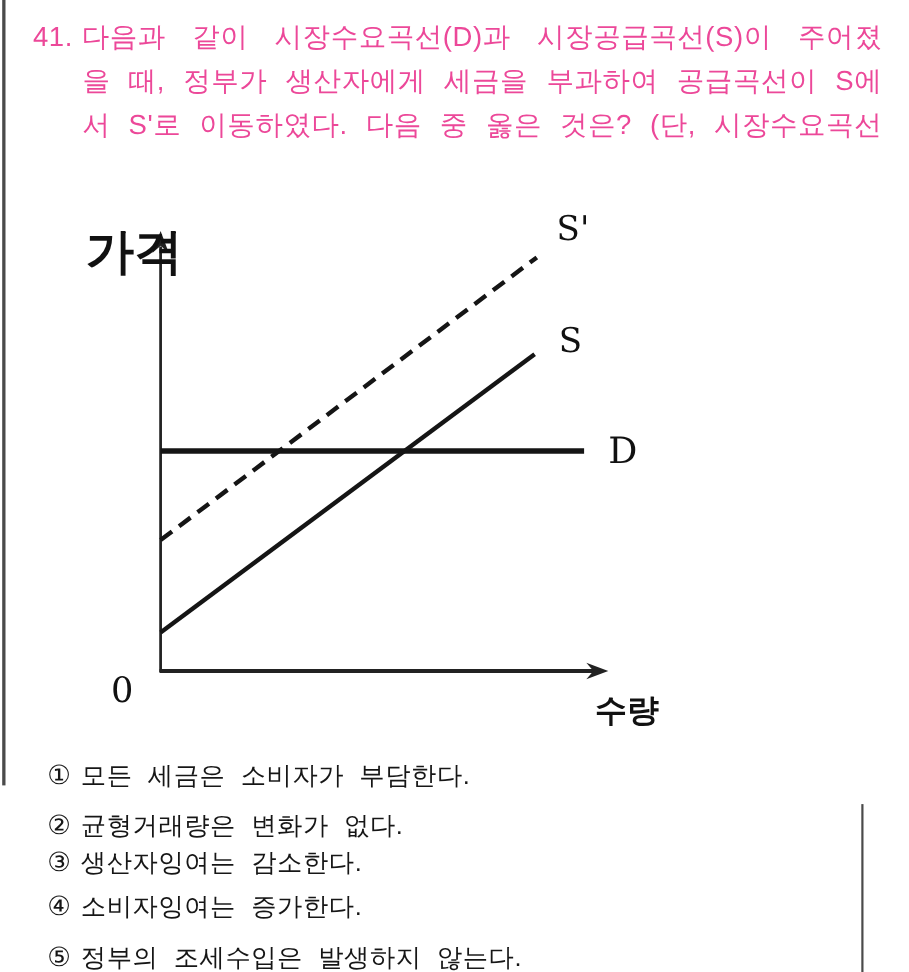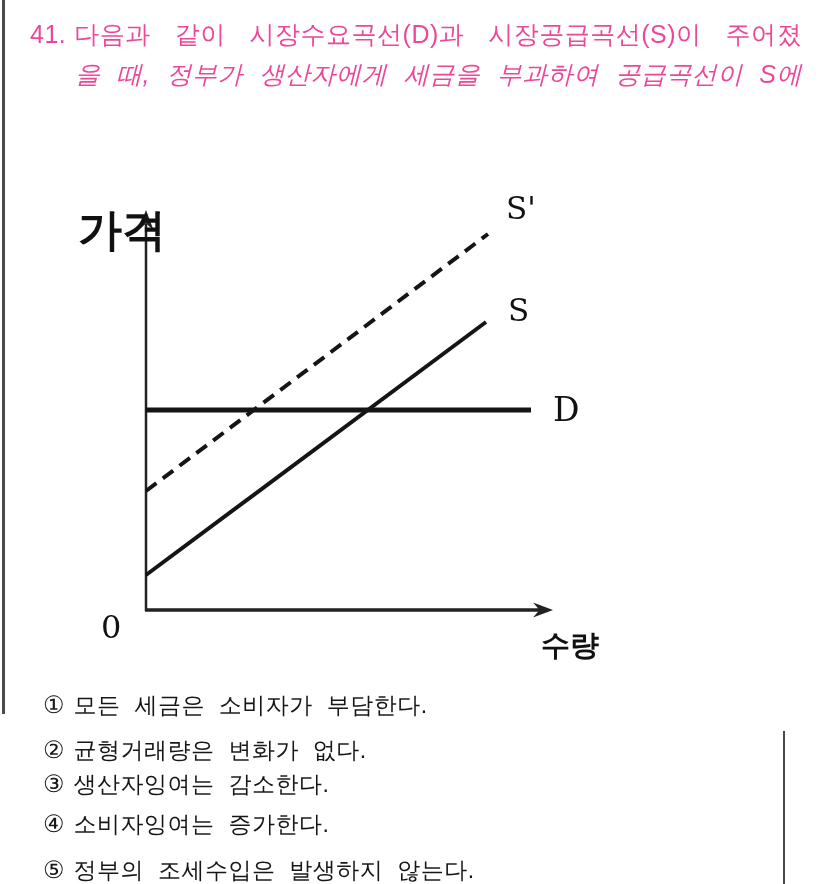--- a/index.html
+++ b/index.html
@@ -14,21 +14,21 @@
   .rule-left  { left:2px; top:0;     width:3px; height:714px; }
   .rule-right { left:783px; top:731px; width:2px; height:153px; }
 
   
   .question { position:absolute; left:30px; top:14px; width:772px; }
   .qline {
     font-size:25px; line-height:40px; letter-spacing:0.5px;
     word-spacing:6px; color:#ec4899;
   }
   .qline.just { text-align:justify; text-align-last:justify; }
-  .qline.indent { padding-left:45px;font-style:italic; }
+  .qline.indent { padding-left:45px; }
   .qnum { padding-right:8px; }
 
   
   svg.diagram { position:absolute; left:0; top:0; width:826px; height:884px; }
   .dlabel { position:absolute; white-space:nowrap; color:#111; }
   .axis-y-label {
     left:78px; top:210px; width:42px;
     font-family:"DejaVu Serif", serif; font-weight:bold;
     font-size:44px; line-height:40px; word-break:break-all; letter-spacing:0;
   }
@@ -58,20 +58,21 @@
 </style>
 </head>
 <body>
 
 <div class="rule rule-left"></div>
 <div class="rule rule-right"></div>
 
 <div class="question">
   <div class="qline just"><span class="qnum">41.</span><span>다음과 같이 시장수요곡선(D)과 시장공급곡선(S)이 주어졌</span></div>
   <div class="qline just indent">을 때, 정부가 생산자에게 세금을 부과하여 공급곡선이 S에</div>
+  <div class="qline just indent">서 S'로 이동하였다. 다음 중 옳은 것은? (단, 시장수요곡선</div>
 </div>
 
 <svg class="diagram" viewBox="0 0 826 884" xmlns="http://www.w3.org/2000/svg">
 
   <line x1="146" y1="224" x2="146" y2="611" stroke="#222222" stroke-width="2.5"></line>
   <path d="M146 210 L138.5 230 L146 223.5 L153.5 230 Z" fill="#222222"></path>
 
   <line x1="145" y1="610" x2="540" y2="610" stroke="#222222" stroke-width="3.5"></line>
   <path d="M553 610 L533 602.5 L539.5 610 L533 617.5 Z" fill="#222222"></path>
 

